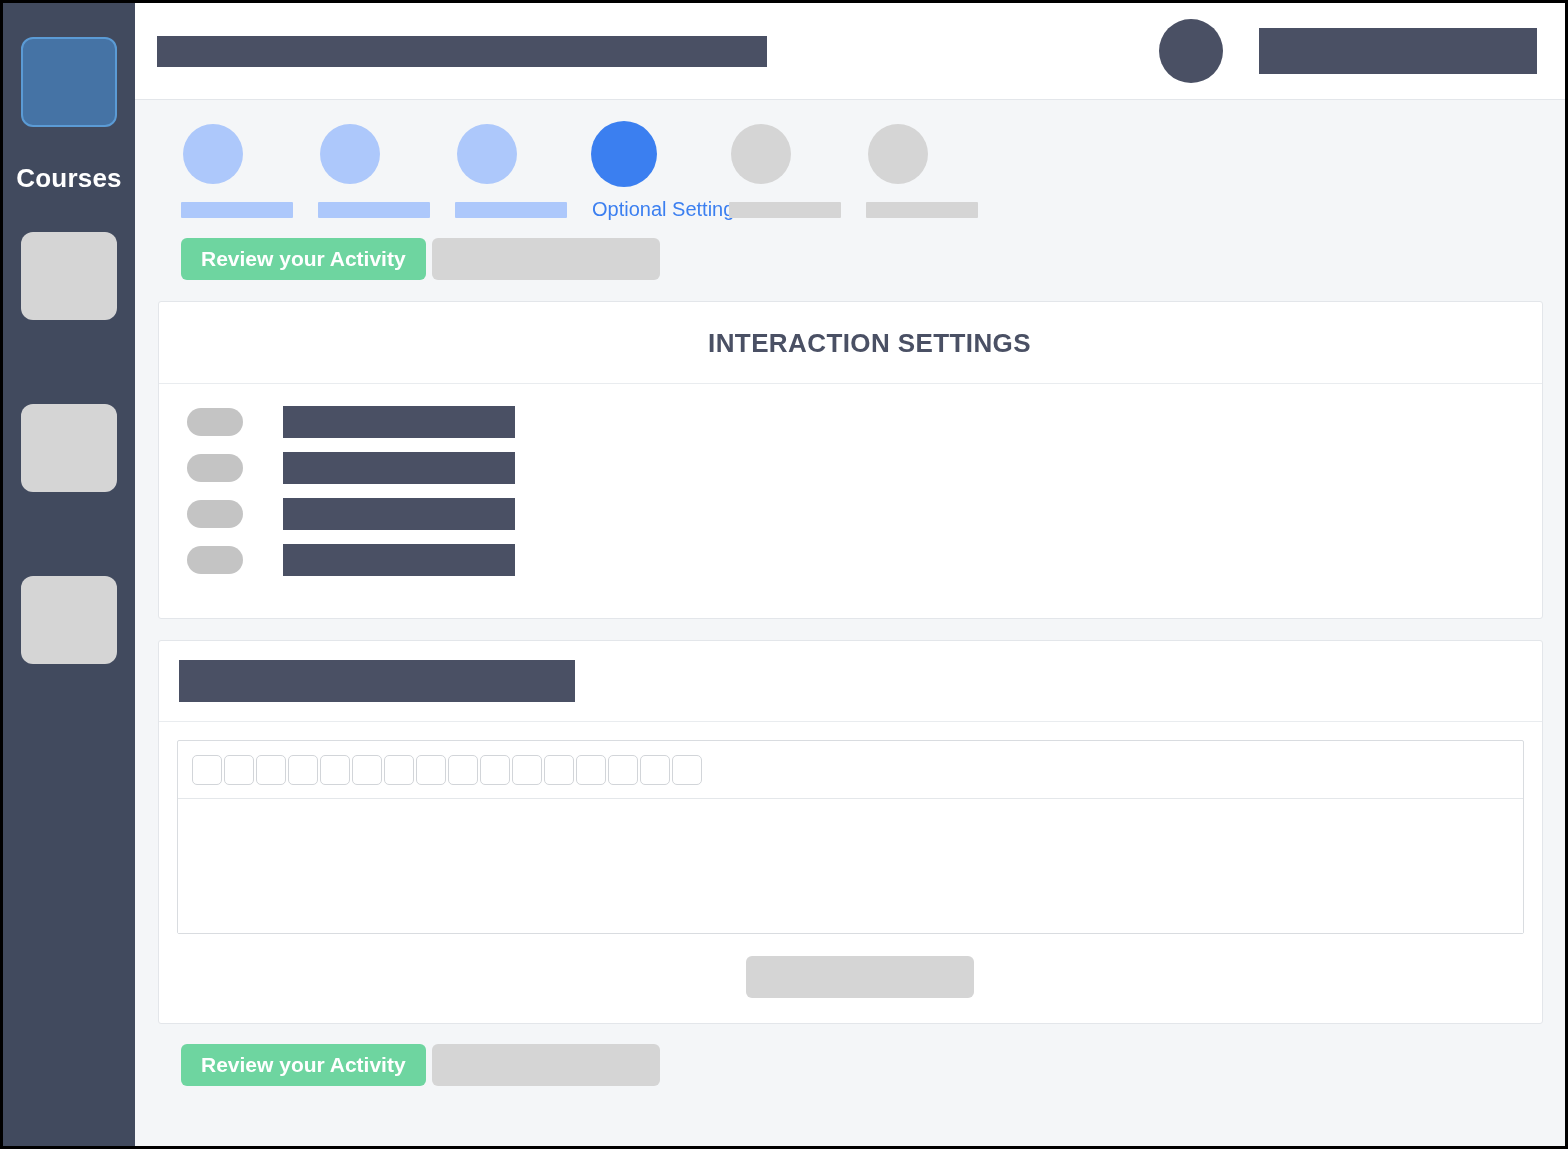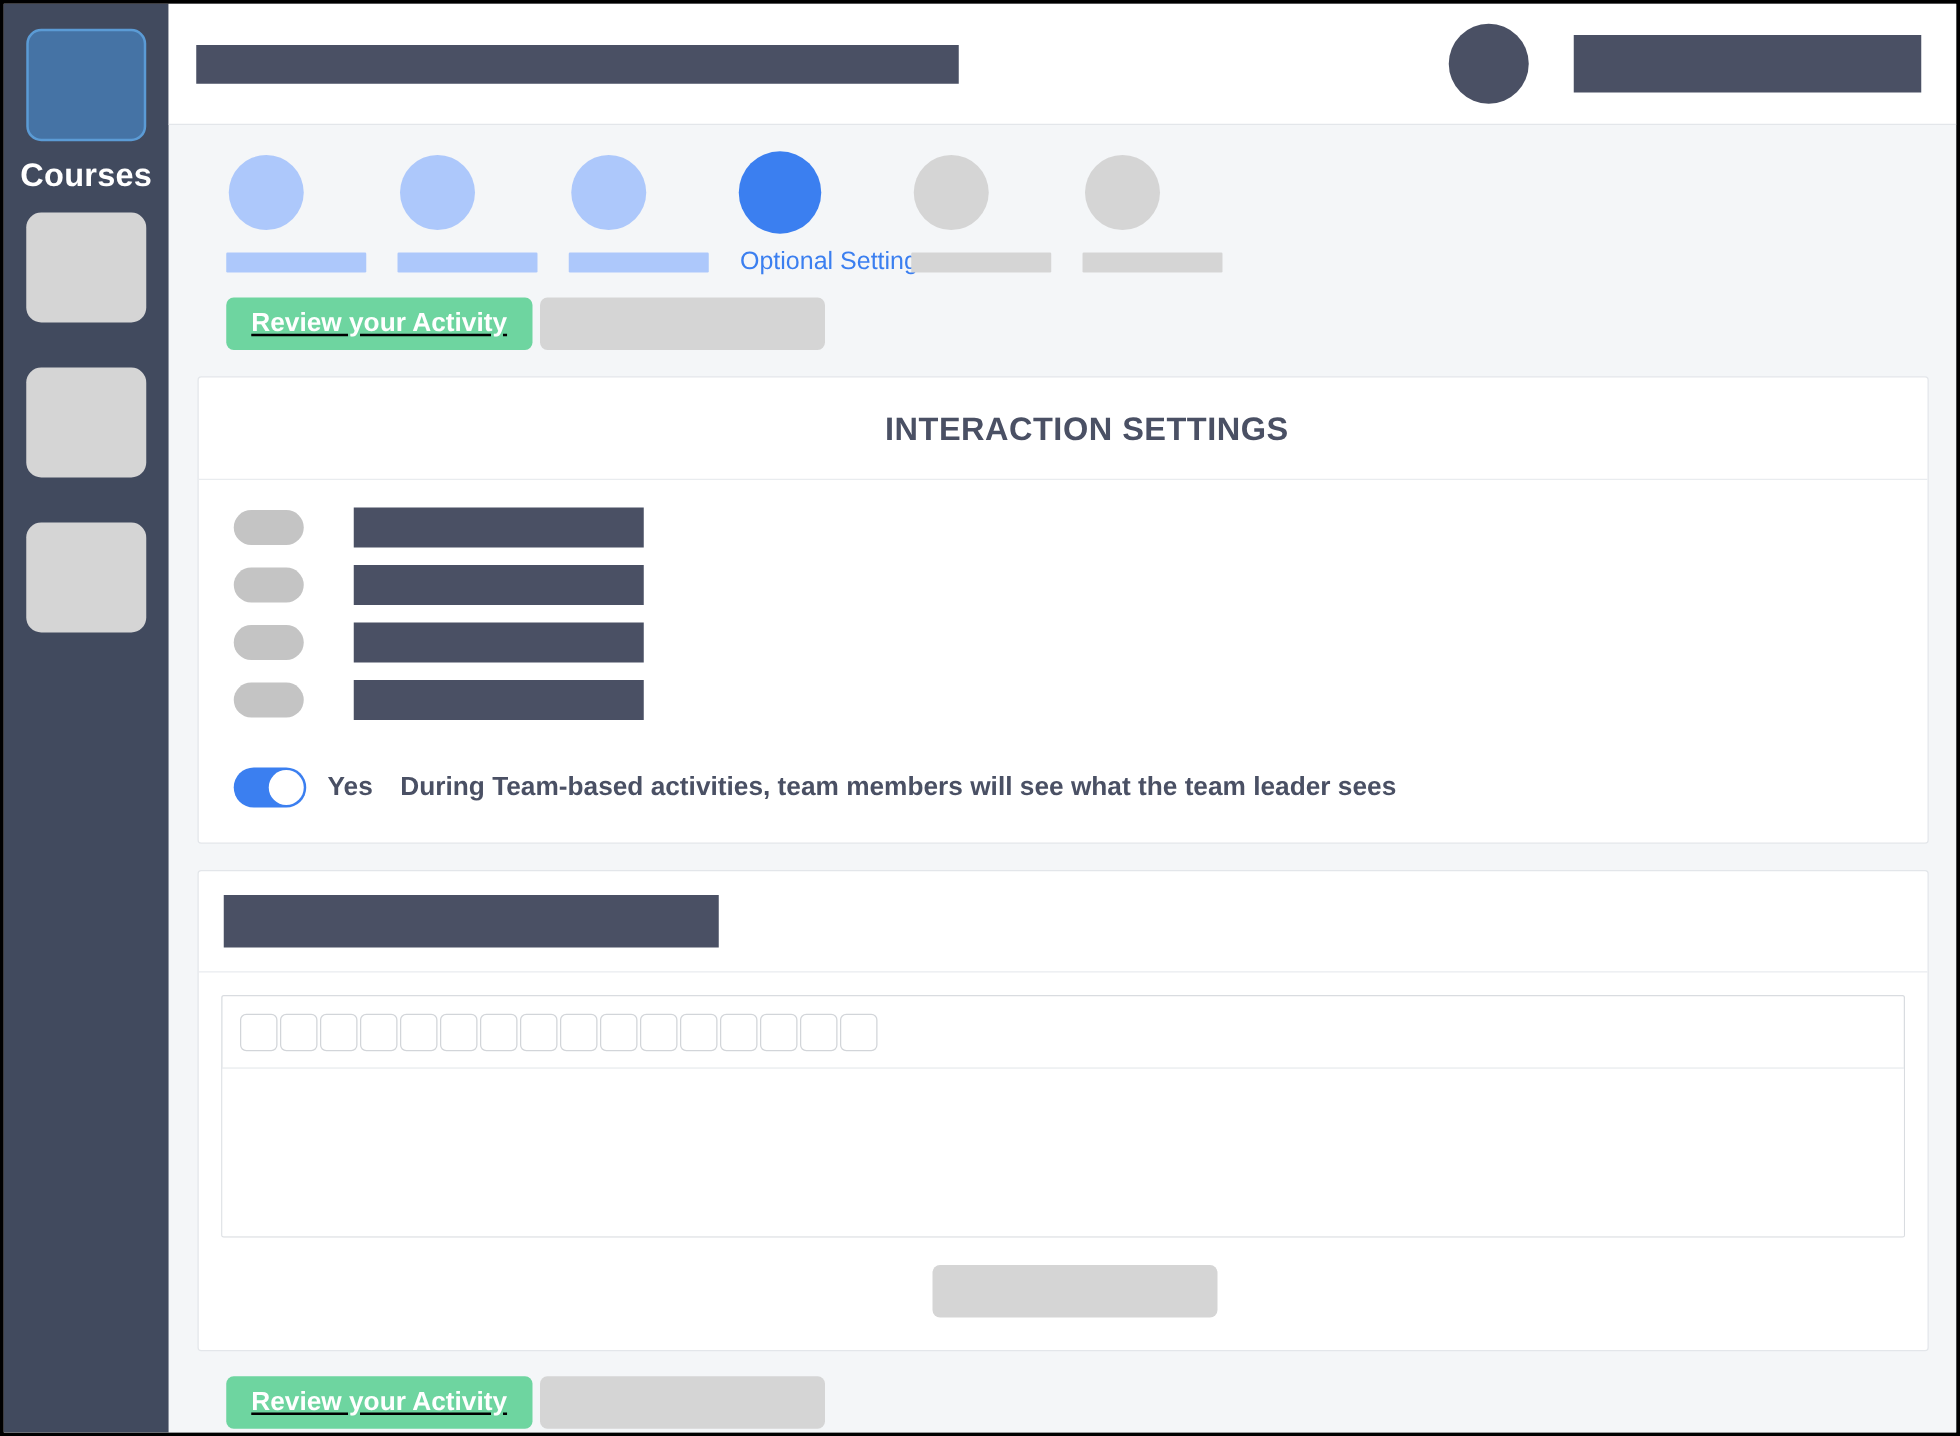--- a/index.html
+++ b/index.html
@@ -22,24 +22,25 @@
     overflow: hidden;
     display: flex;
   }
 
   
   .sidebar {
     width: 132px;
     flex: 0 0 132px;
     background: #414a5e;
     box-sizing: border-box;
-    padding-top: 20px;
+    padding-top: 34px;
     display: flex;
     flex-direction: column;
     align-items: center;
+    gap: 24px;
   }
   .side-tile {
     width: 96px;
     height: 88px;
     border-radius: 12px;
     background: #d5d5d5;
   }
   .side-tile.active {
     background: #4573a5;
     border: 2px solid #5b9bd5;
@@ -131,21 +132,20 @@
     white-space: nowrap;
     line-height: 18px;
   }
 
   
   .actions {
     display: flex;
     align-items: center;
     padding: 20px 0 0 24px;
     gap: 6px;
-    text-decoration: underline;
   }
   .btn-green {
     background: #6ed5a0;
     color: #ffffff;
     font-size: 21px;
     font-weight: bold;
     border: none;
     border-radius: 6px;
     padding: 0 20px;
     height: 42px;
@@ -350,27 +350,20 @@
           </div>
           <div class="setting-row">
             <div class="pill"></div>
             <div class="row-label"></div>
           </div>
           <div class="setting-row">
             <div class="pill"></div>
             <div class="row-label"></div>
           </div>
 
-          <div class="toggle-row">
-            <div class="switch">
-              <div class="knob"></div>
-            </div>
-            <div class="toggle-yes">Yes</div>
-            <div class="toggle-desc">During Team-based activities, team members will see what the team leader sees</div>
-          </div>
 
         </div>
       </section>
 
       <section class="card">
         <div class="editor-head">
           <div class="editor-title-redact"></div>
         </div>
         <div class="editor-body">
           <div class="editor-box">

